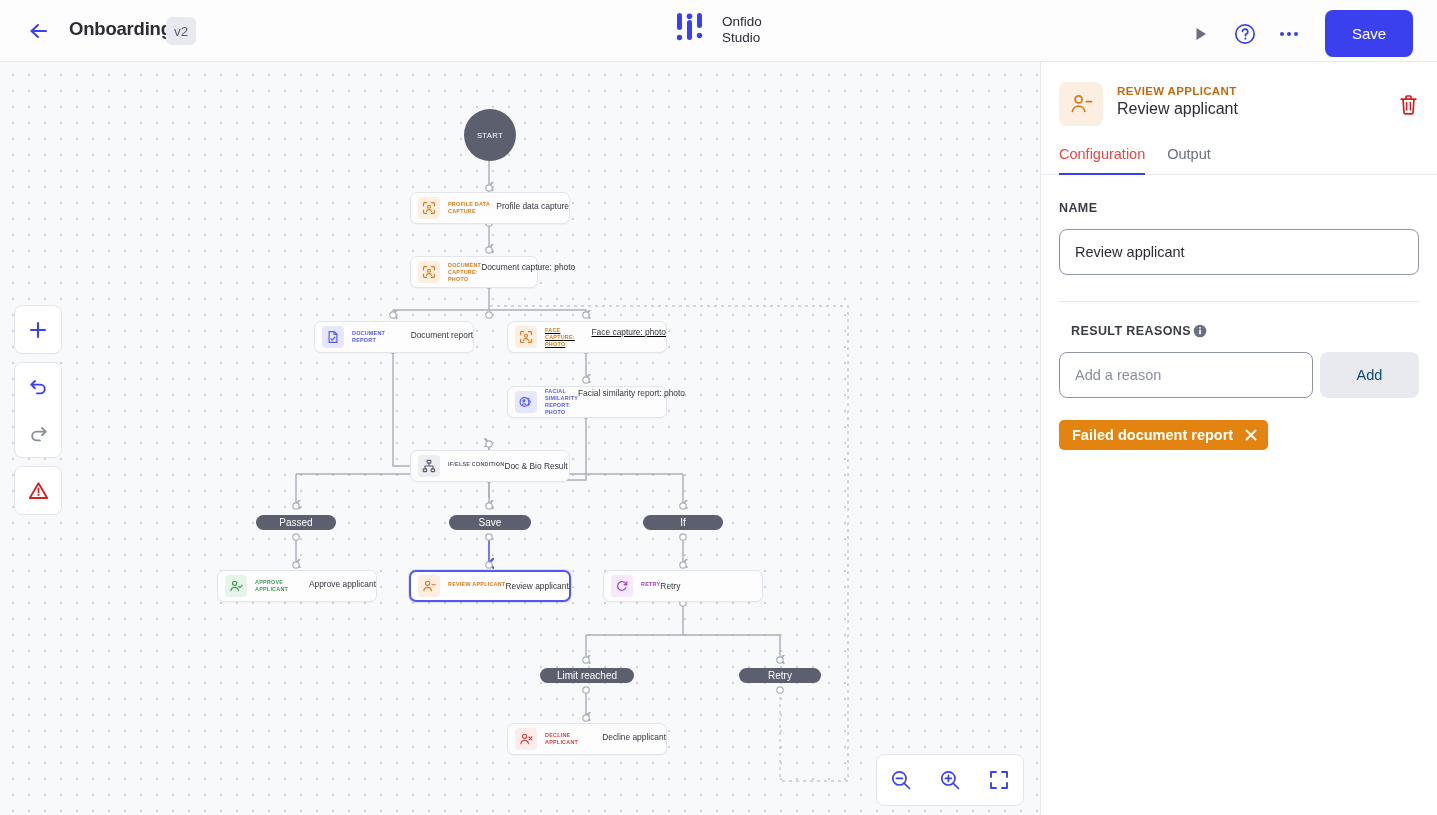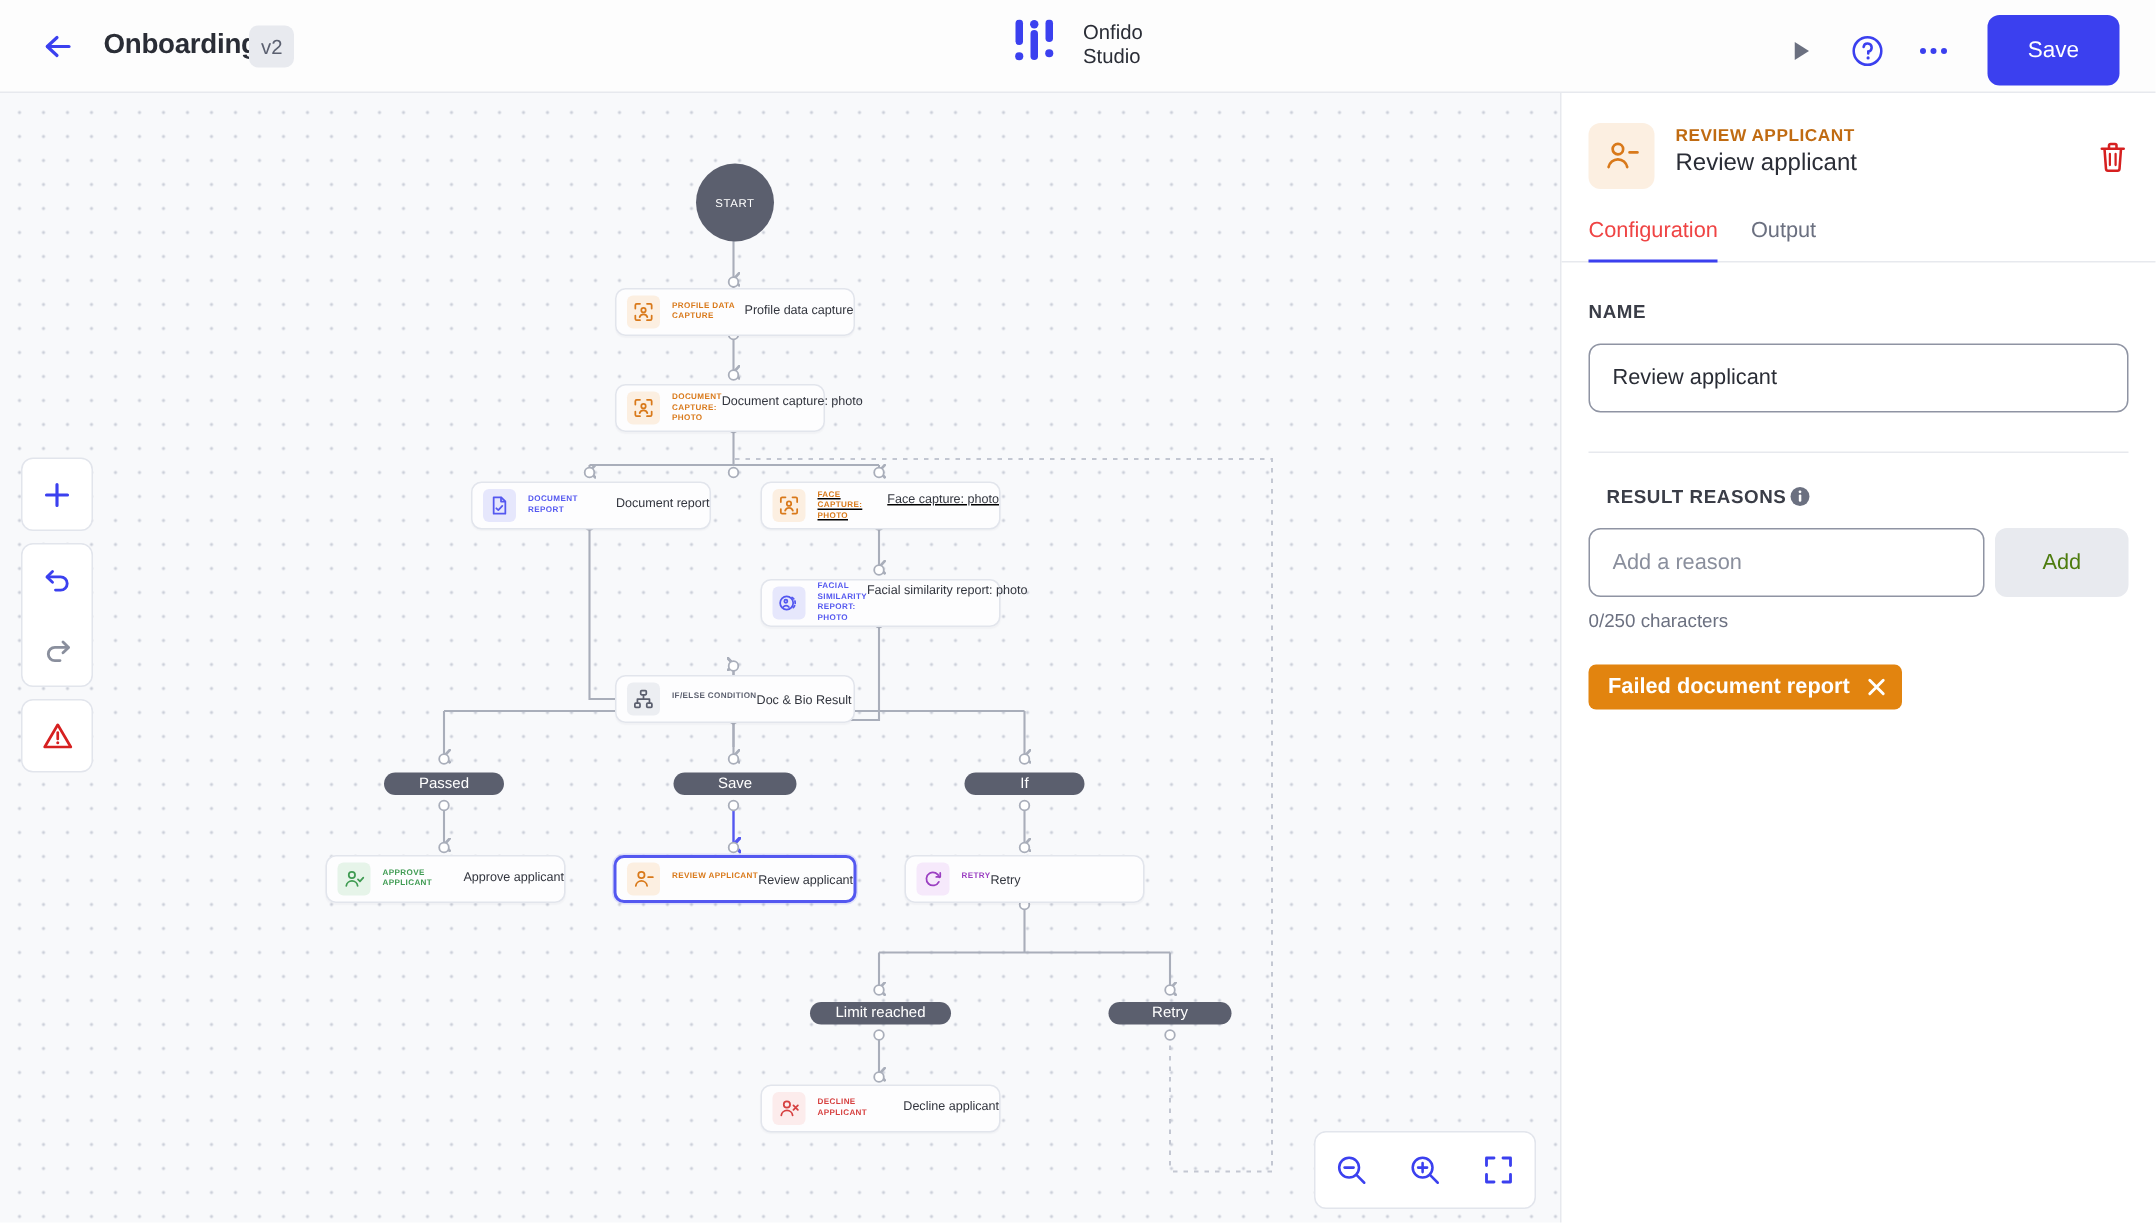--- a/index.html
+++ b/index.html
@@ -213,22 +213,22 @@
   .reason-row { margin-top: 14px; display: flex; }
   .reason-input {
     flex: 1; height: 46px;
     border: 1px solid #8f94a3; border-radius: 8px;
     padding: 0 15px; font-size: 14.5px; color: #2a2d36;
     font-family: "Liberation Sans", sans-serif;
     background: #fff; outline: none;
   }
   .reason-input::placeholder { color: #8a8f9d; }
   .add-btn {
-    margin-left: 7px; width: 89px; height: 46px;
-    background: #e8eaef; color: #4d7c0f;
+    margin-left: 7px; width: 99px; height: 46px;
+    background: #e8eaef; color: #0c4a6e;
     border: none; border-radius: 8px;
     font-size: 14.5px; font-family: "Liberation Sans", sans-serif;
     cursor: pointer;
   }
   .char-count { margin-top: 9px; font-size: 12.5px; color: #6b7080; }
   .tag {
     margin-top: 22px;
     display: inline-flex; align-items: center; gap: 12px;
     height: 30px; padding: 0 11px 0 13px;
     background: #e2840f; border-radius: 5px;
@@ -388,21 +388,21 @@
             <path d="M2 6 V3.2 A1.2 1.2 0 0 1 3.2 2 H6 M12 2 H14.8 A1.2 1.2 0 0 1 16 3.2 V6 M16 12 V14.8 A1.2 1.2 0 0 1 14.8 16 H12 M6 16 H3.2 A1.2 1.2 0 0 1 2 14.8 V12" stroke="#d9791a" stroke-width="1.5" fill="none" stroke-linecap="round" stroke-linejoin="round"></path>
             <circle cx="9" cy="7.4" r="1.9" stroke="#d9791a" stroke-width="1.5" fill="none" stroke-linecap="round" stroke-linejoin="round"></circle>
             <path d="M5.7 13.4 a3.5 3.5 0 0 1 6.6 0" stroke="#d9791a" stroke-width="1.5" fill="none" stroke-linecap="round" stroke-linejoin="round"></path>
           </svg>
         </span>
         <span class="node-texts">
           <span class="node-kicker" style="color:#d9791a">PROFILE DATA CAPTURE</span>
           <span class="node-label">Profile data capture</span>
         </span>
       </div>
-      <div class="node" style="left: 410px; top: 194px; width: 140px;">
+      <div class="node" style="left: 410px; top: 194px; width: 128px;">
         <span class="node-icon" style="background:#fcefe1">
           <svg width="14" height="14" viewBox="0 0 18 18">
             <path d="M2 6 V3.2 A1.2 1.2 0 0 1 3.2 2 H6 M12 2 H14.8 A1.2 1.2 0 0 1 16 3.2 V6 M16 12 V14.8 A1.2 1.2 0 0 1 14.8 16 H12 M6 16 H3.2 A1.2 1.2 0 0 1 2 14.8 V12" stroke="#d9791a" stroke-width="1.5" fill="none" stroke-linecap="round" stroke-linejoin="round"></path>
             <circle cx="9" cy="7.4" r="1.9" stroke="#d9791a" stroke-width="1.5" fill="none" stroke-linecap="round" stroke-linejoin="round"></circle>
             <path d="M5.7 13.4 a3.5 3.5 0 0 1 6.6 0" stroke="#d9791a" stroke-width="1.5" fill="none" stroke-linecap="round" stroke-linejoin="round"></path>
           </svg>
         </span>
         <span class="node-texts">
           <span class="node-kicker" style="color:#d9791a">DOCUMENT CAPTURE: PHOTO</span>
           <span class="node-label">Document capture: photo</span>
@@ -620,21 +620,20 @@
         <svg class="info-icon" viewBox="0 0 16 16">
           <circle cx="8" cy="8" r="7.2" fill="#6b7080"></circle>
           <circle cx="8" cy="4.4" r="1.05" fill="#ffffff"></circle>
           <rect x="7.1" y="6.4" width="1.9" height="5.6" rx="0.9" fill="#ffffff"></rect>
         </svg>
       </div>
       <div class="reason-row">
         <input class="reason-input" type="text" placeholder="Add a reason" style="">
         <button class="add-btn">Add</button>
       </div>
-      <div class="char-count">0/250 characters</div>
 
       <div class="tag">
         <span>Failed document report</span>
         <span class="tag-x">
           <svg width="12" height="12" viewBox="0 0 12 12">
             <path d="M1.5 1.5 L10.5 10.5 M10.5 1.5 L1.5 10.5" stroke="#ffffff" stroke-width="1.9" stroke-linecap="round"></path>
           </svg>
         </span>
       </div>
     </div>

